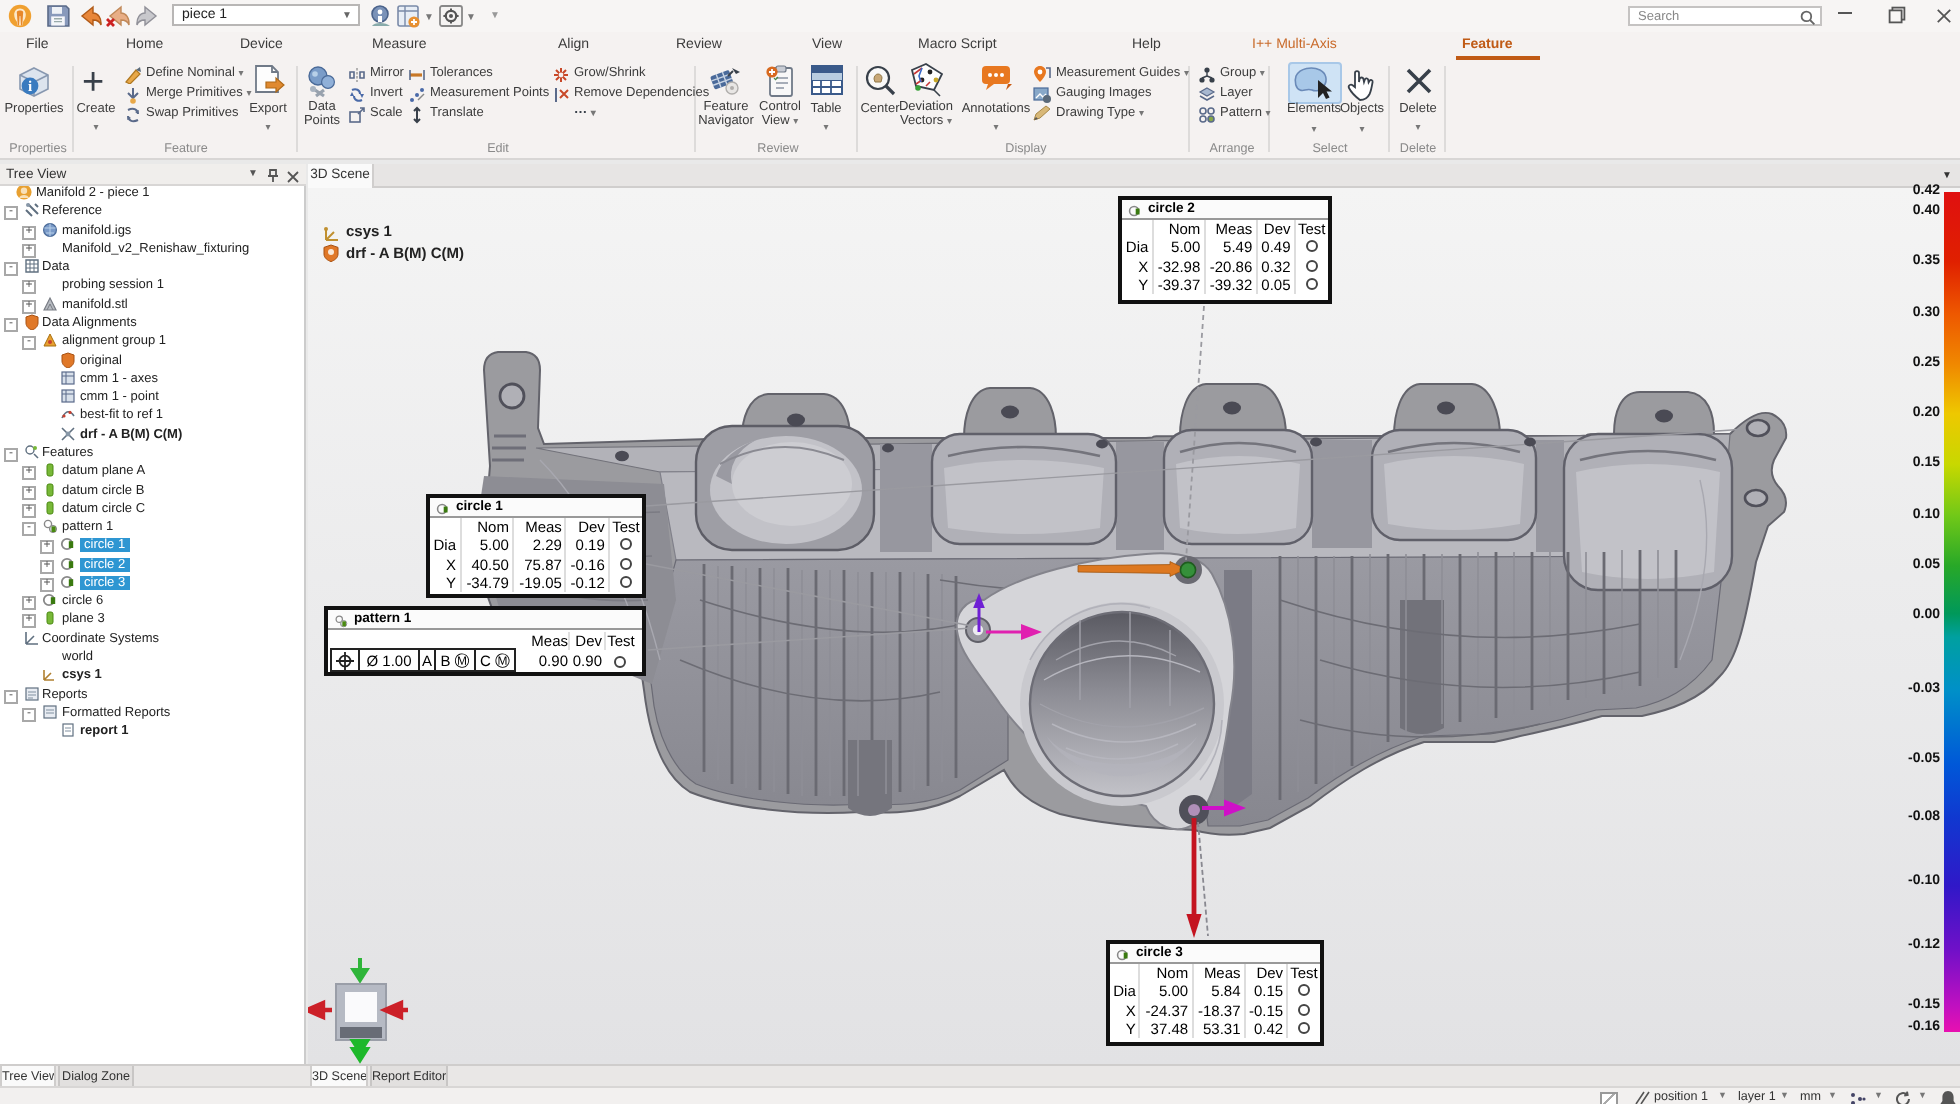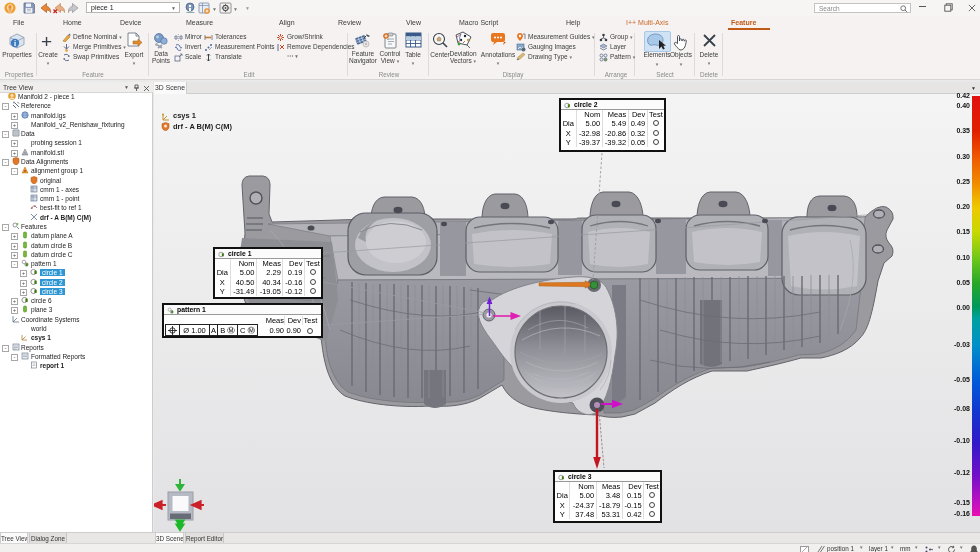--- a/index.html
+++ b/index.html
@@ -28,21 +28,21 @@
 .btab.inact{background:#e2e0df;border:1px solid #c8c6c5;border-top:none}
 #statusbar{position:absolute;left:0;top:543px;width:980px;height:9px;background:#f2f0ef;border-top:1px solid #d8d6d5;font-size:6.3px;color:#333}
 
 #scenetabbar{position:absolute;left:154px;top:82px;width:826px;height:12px;background:#e7e5e4;border-bottom:1px solid #d0cecd;font-size:6.8px;color:#333}
 #scene{position:absolute;left:154px;top:94px;width:826px;height:438px;background:linear-gradient(#f4f4f4,#e2e2e4)}
 
 .ann{position:absolute;background:#fff;border:2px solid #111;font-size:7.5px;color:#000;overflow:hidden}
 .annhead{height:10px;border-bottom:1px solid #999;background:#fbfbfb;font-size:6.8px;font-weight:bold;line-height:10px;white-space:nowrap}
 .anntab{border-collapse:collapse;font-size:7.5px}
 .anntab td{padding:0 1.5px;height:9.3px;line-height:9.3px;text-align:right;border-left:1px solid #ddd;white-space:nowrap}
-.anntab td.l{text-align:center;border-left:none}
+.anntab td.l{text-align:right;border-left:none}
 .circ{display:inline-block;width:6px;height:6px;border:1px solid #444;border-radius:50%;background:#fff}
 #cbl i{position:absolute;left:940px;width:30px;text-align:right;font-style:normal;font-weight:bold;font-size:7px;color:#111}
 </style></head><body>
 <div id="app">
 <div id="titlebar">
 <svg class="abs" style="left:4px;top:2px" width="12" height="12" viewBox="0 0 12 12">
         <circle cx="6" cy="6" r="5.6" fill="#f0a030"></circle>
         <path d="M6 2.2c-1.8 0-2.9 1.4-2.9 3.2 0 1.5.7 2.6 1.3 3.4l.4 2h2.4l.4-2c.6-.8 1.3-1.9 1.3-3.4 0-1.8-1.1-3.2-2.9-3.2z" fill="#fce8c8"></path>
         <path d="M4.4 4.0c.3-1 2.9-1 3.2 0l-.5 6.8h-.6L6.2 6h-.4l-.3 4.8h-.6z" fill="#e8882a"></path>
       </svg>
@@ -730,27 +730,27 @@
 <tr>
             <td class="l">Dia</td>
             <td>5.00</td>
             <td>2.29</td>
             <td>0.19</td>
             <td style="text-align:center"><span class="circ"></span></td>
           </tr>
 <tr>
             <td class="l">X</td>
             <td>40.50</td>
-            <td>40.34</td>
+            <td>75.87</td>
             <td>-0.16</td>
             <td style="text-align:center"><span class="circ"></span></td>
           </tr>
 <tr>
             <td class="l">Y</td>
-            <td>-31.49</td>
+            <td>-34.79</td>
             <td>-19.05</td>
             <td>-0.12</td>
             <td style="text-align:center"><span class="circ"></span></td>
           </tr>
         </tbody>
       </table>
 </div>
 <div class="ann" style="left:559px;top:98px;width:107px;height:54px">
 <div class="annhead"><svg style="position:absolute;left:3px;top:2px" width="7" height="7" viewBox="0 0 8 8">
           <circle cx="3.5" cy="4" r="2.6" fill="none" stroke="#888" stroke-width=".9"></circle>
@@ -799,28 +799,28 @@
           <tr>
             <td class="l" style="width:14px"></td>
             <td style="width:26px">Nom</td>
             <td style="width:26px">Meas</td>
             <td style="width:16px">Dev</td>
             <td style="width:15px;text-align:center;padding:0 1px">Test</td>
           </tr>
 <tr>
             <td class="l">Dia</td>
             <td>5.00</td>
-            <td>3.48</td>
+            <td>5.84</td>
             <td>0.15</td>
             <td style="text-align:center"><span class="circ"></span></td>
           </tr>
 <tr>
             <td class="l">X</td>
             <td>-24.37</td>
-            <td>-18.79</td>
+            <td>-18.37</td>
             <td>-0.15</td>
             <td style="text-align:center"><span class="circ"></span></td>
           </tr>
 <tr>
             <td class="l">Y</td>
             <td>37.48</td>
             <td>53.31</td>
             <td>0.42</td>
             <td style="text-align:center"><span class="circ"></span></td>
           </tr>

